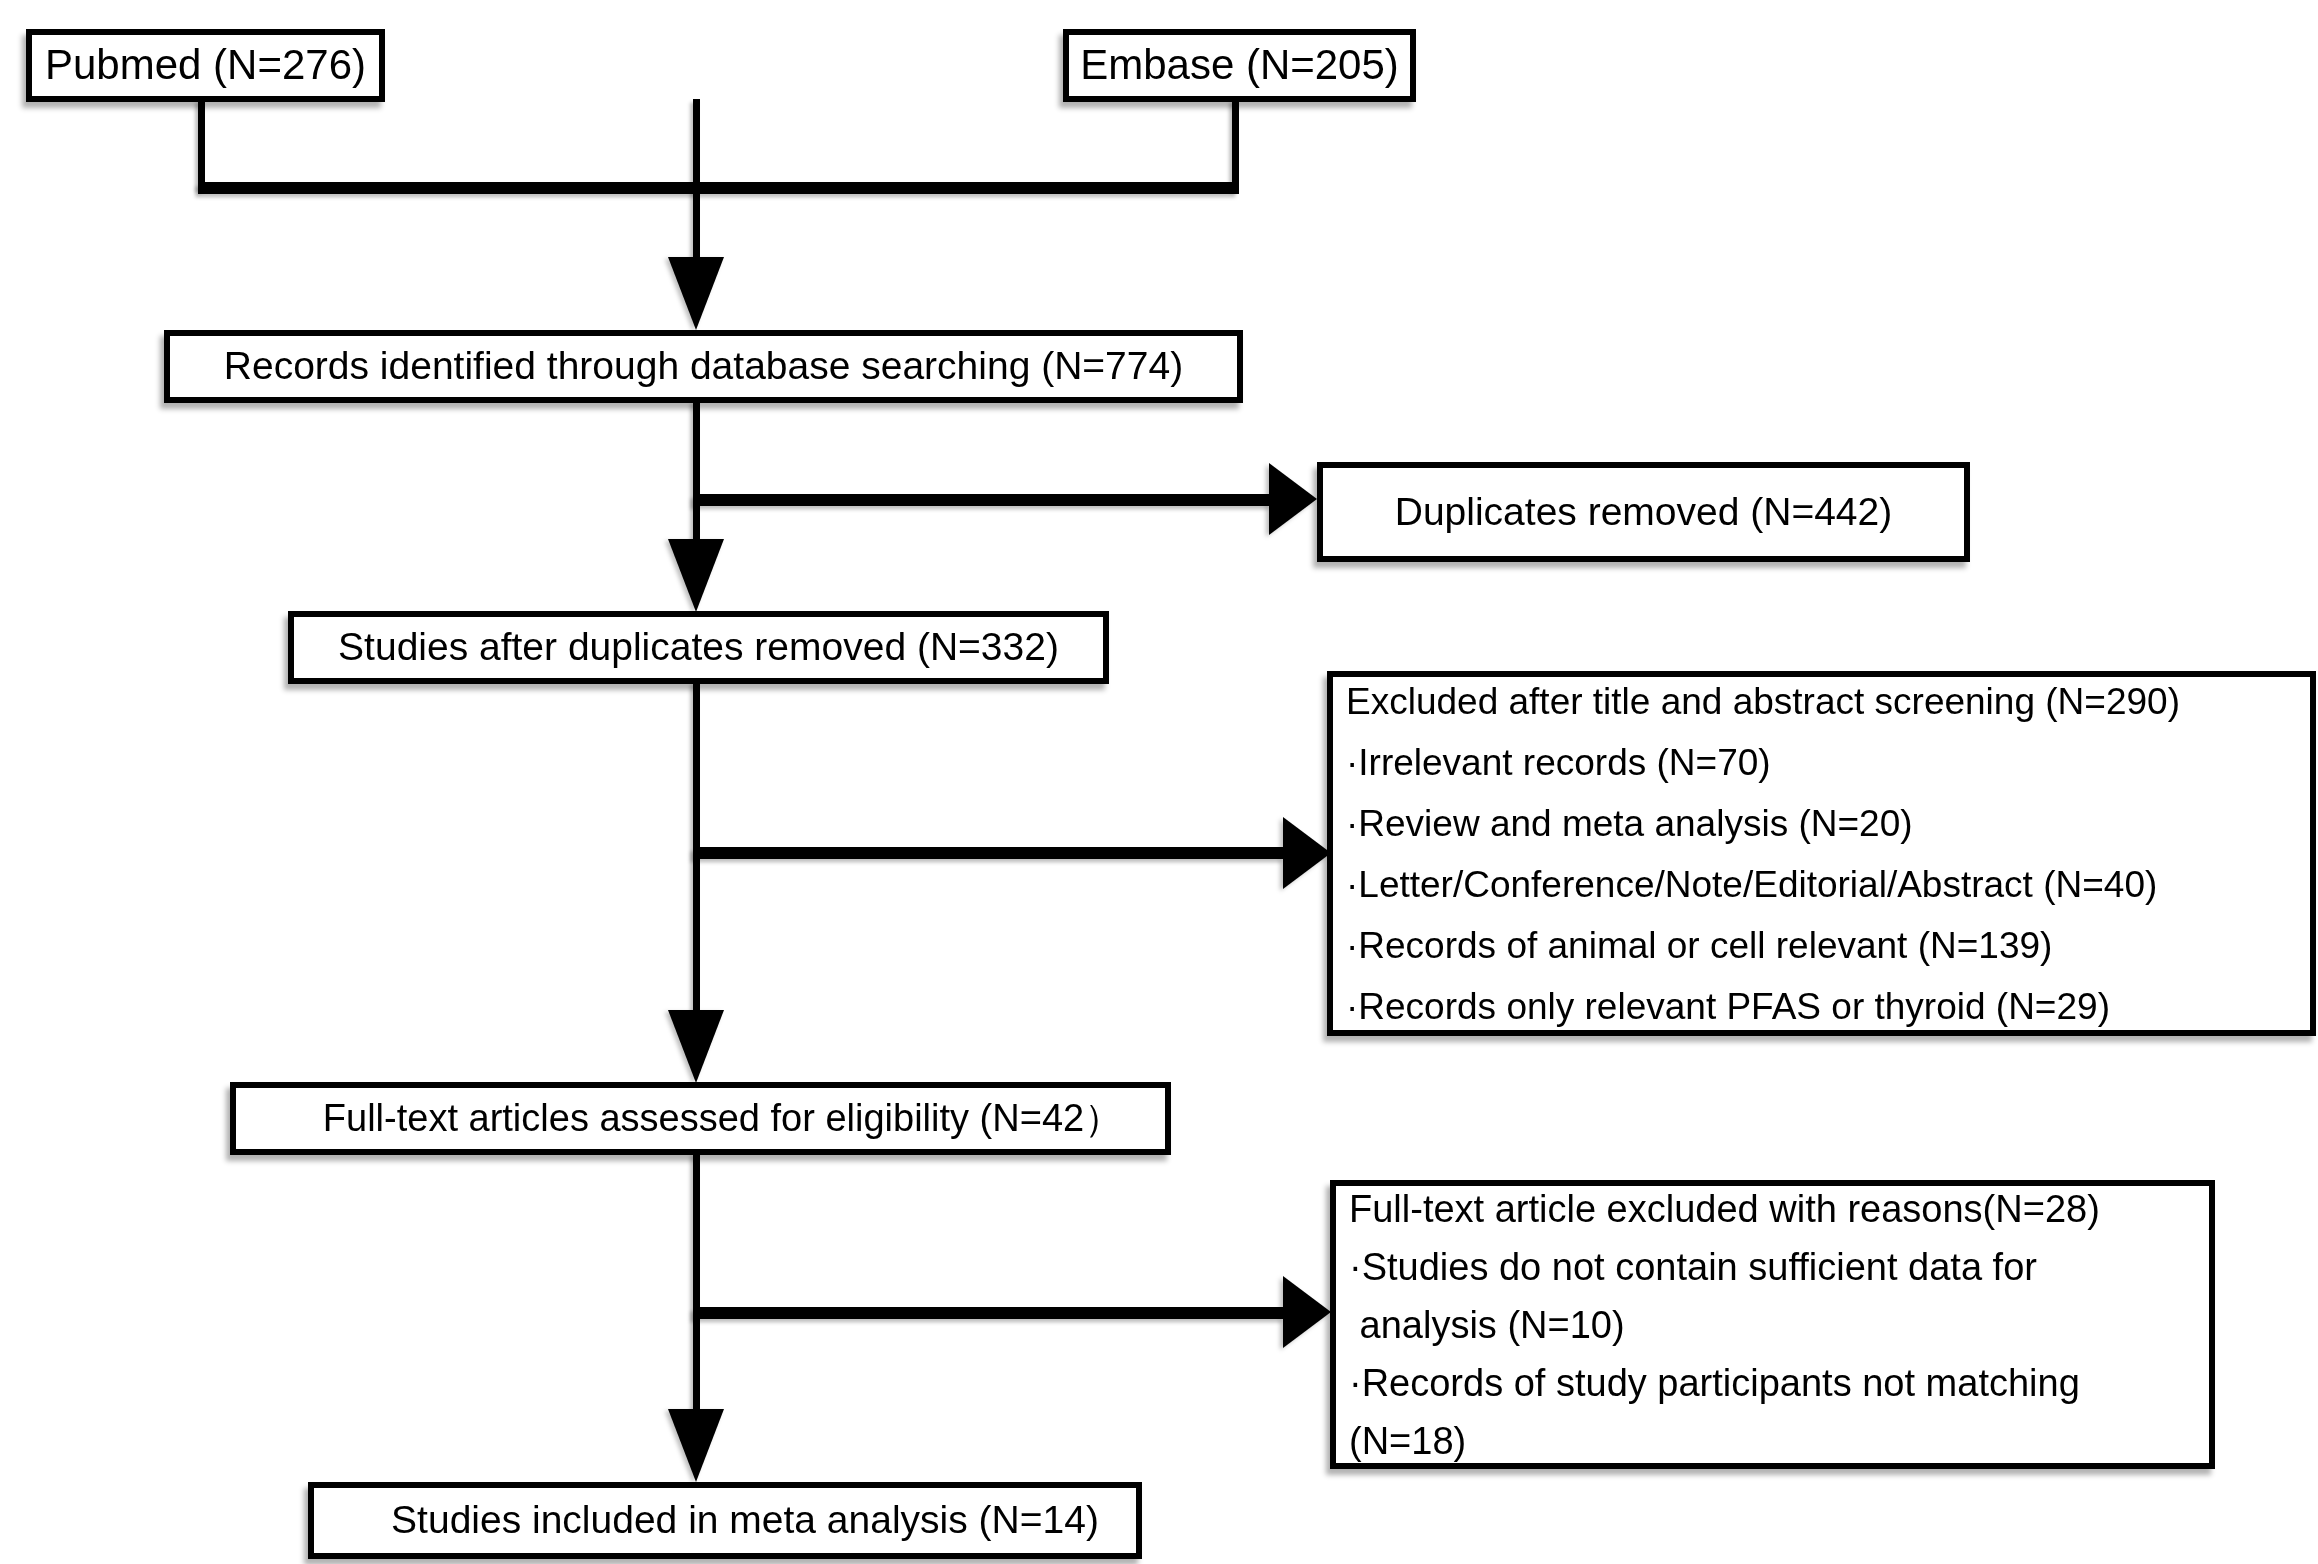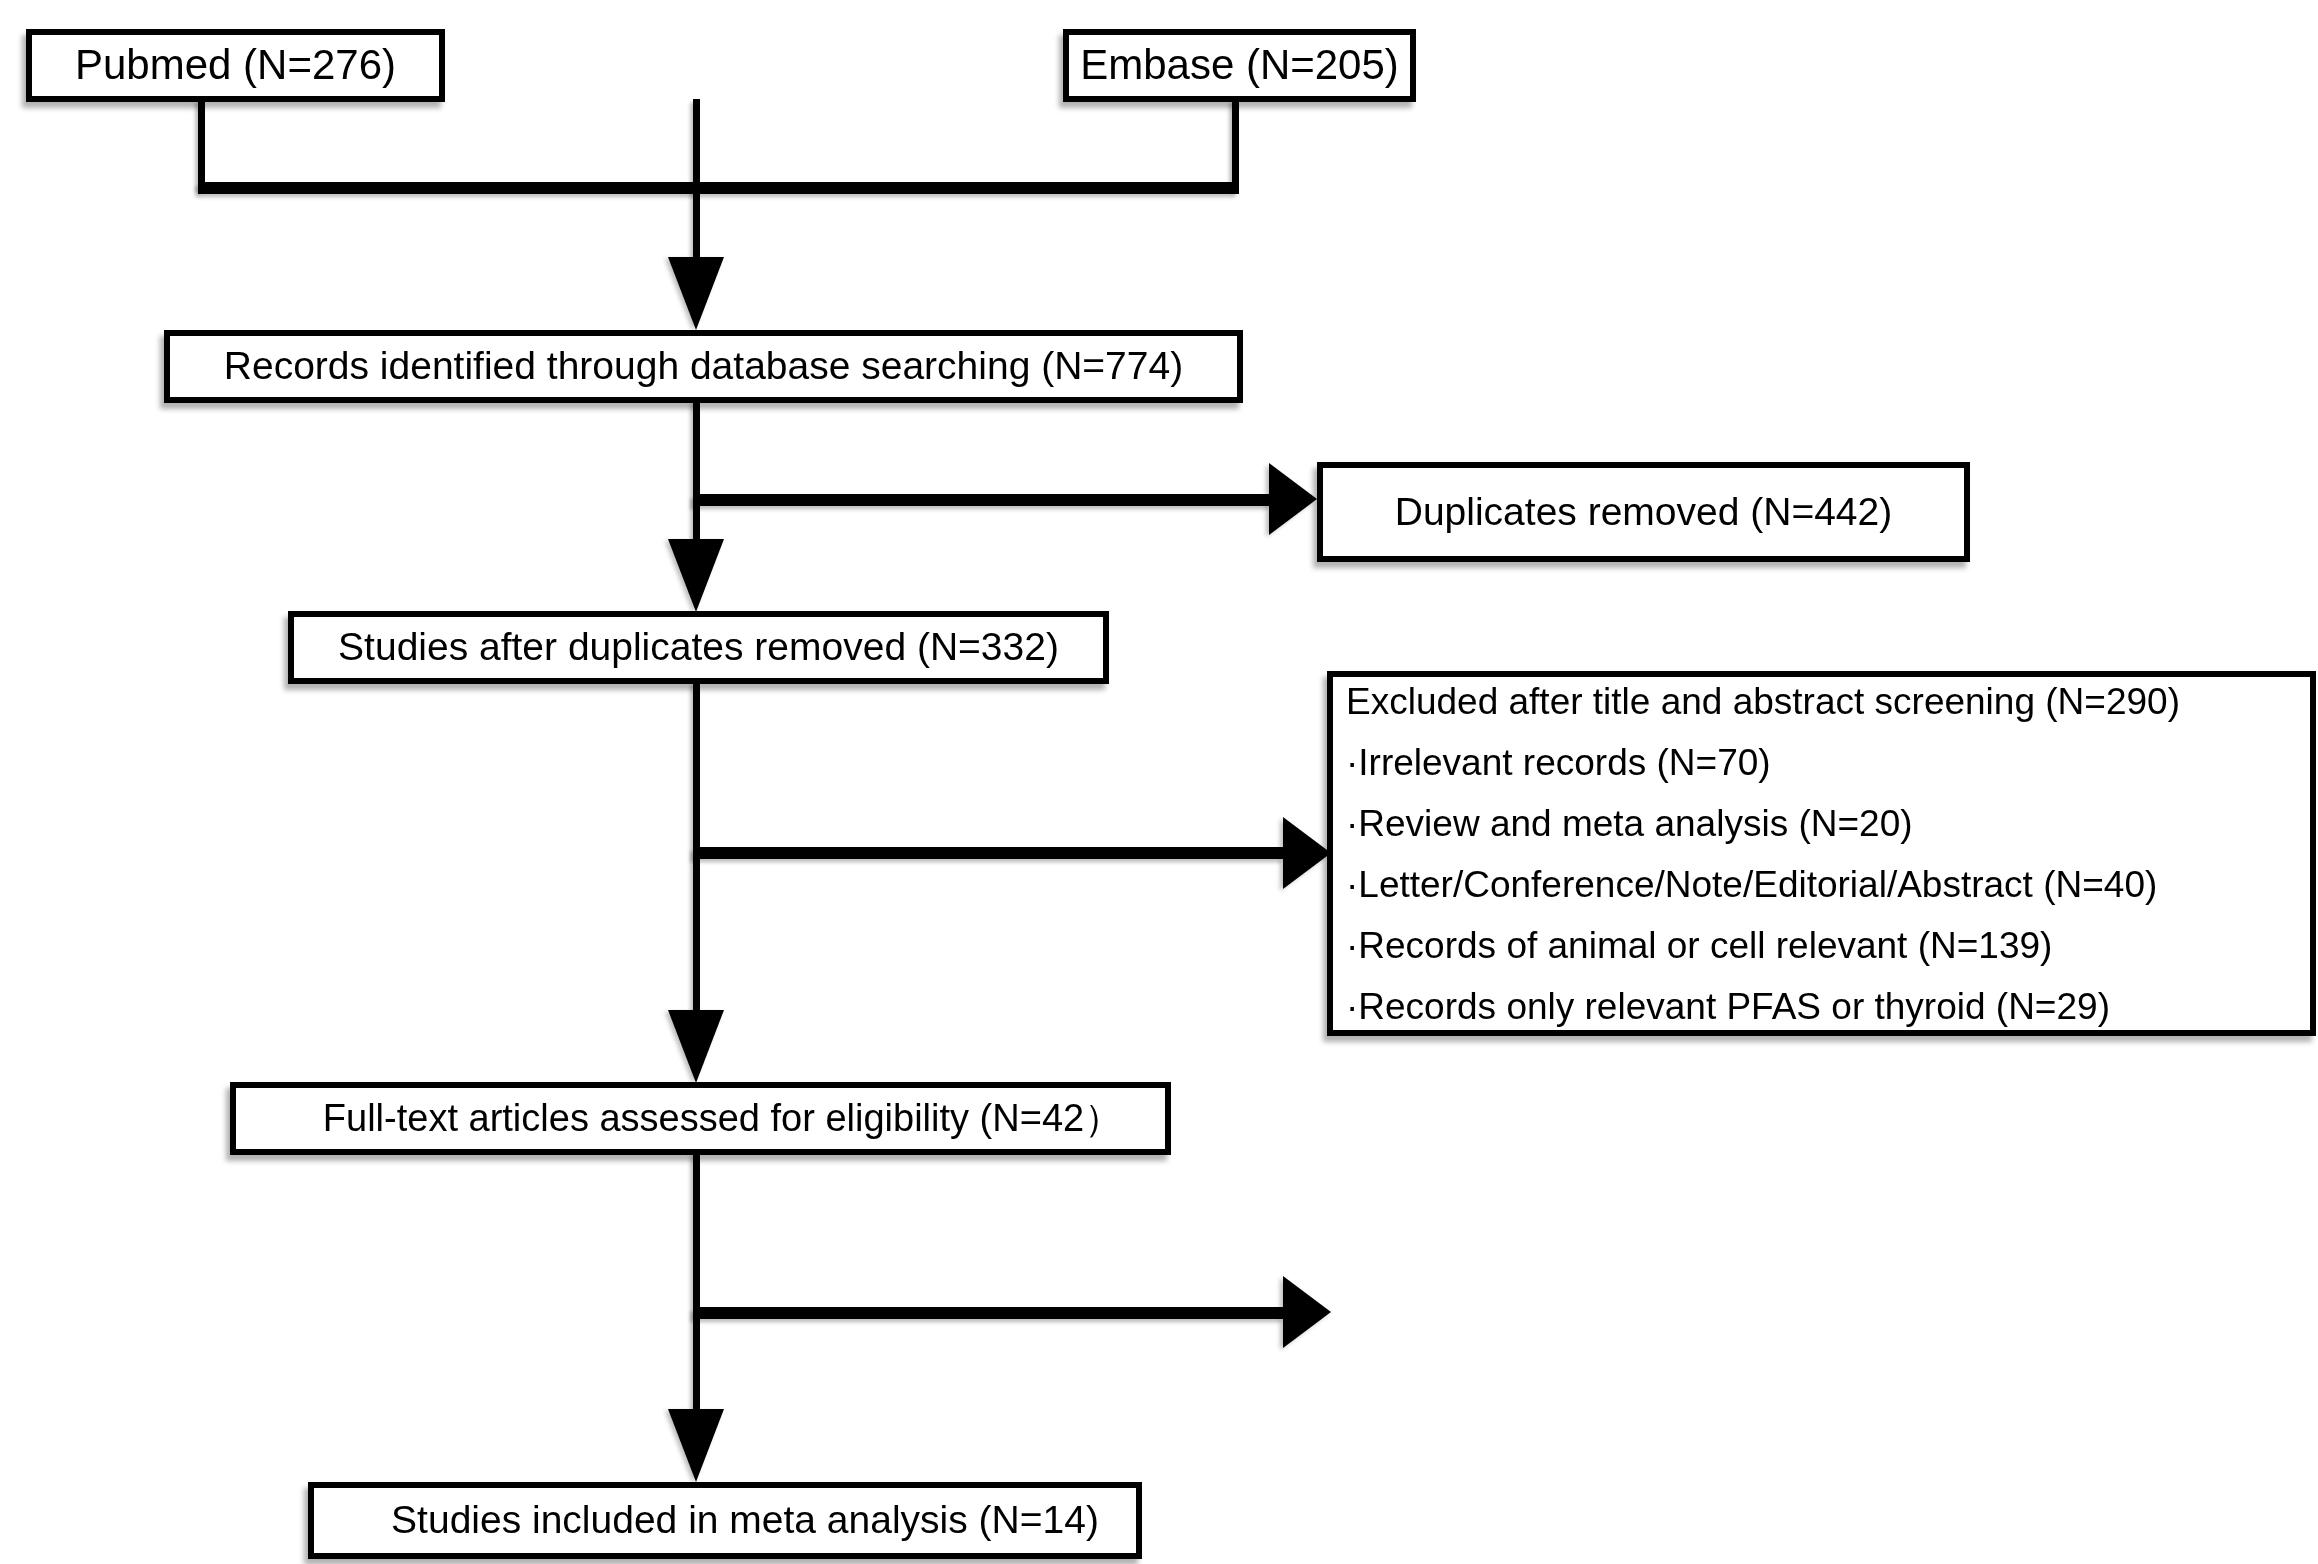--- a/index.html
+++ b/index.html
@@ -26,21 +26,21 @@
   }
   .box.multi{
     flex-direction:column;
     align-items:flex-start;
     justify-content:center;
     padding:5.8px 13px;
   }
   .box.multi .line{white-space:pre;}
 
   
-  #box-pubmed   {left:26px;   top:29px;   width:419px;  height:73px; font-size:42px;}
+  #box-pubmed   {left:26px;   top:29px;   width:359px;  height:73px; font-size:42px;}
   #box-wos      {left:455px;  top:29px;   width:483px;  height:73px; font-size:42px;}
   #box-embase   {left:1063px; top:29px;   width:353px;  height:73px; font-size:42px;}
   #box-records  {left:164px;  top:330px;  width:1079px; height:73px;}
   #box-dup      {left:1317px; top:462px;  width:653px;  height:100px;}
   #box-afterdup {left:288px;  top:611px;  width:821px; height:73px;}
   #box-excluded {left:1327px; top:671px;  width:989px; height:365px; font-size:37px;}
   #box-excluded .line{line-height:61px;}
   #box-fulltext {left:230px;  top:1082px; width:941px; height:73px; font-size:38px;padding-left:44px;}
   #box-ftexcl   {left:1330px; top:1180px; width:885px; height:289px; font-size:38px;}
   #box-ftexcl .line{line-height:58px;}
@@ -135,19 +135,26 @@
 
   <div class="box" id="box-fulltext">
     <span>Full-text articles assessed for eligibility (N=42）</span>
   </div>
 
   <div class="vline" id="v-ft"></div>
   <div class="hline" id="h-ftexc"></div>
   <div class="arr-right" id="a-ftexc"></div>
   <div class="arr-down" id="a-included"></div>
 
+  <div class="box multi" id="box-ftexcl">
+    <div class="line">Full-text article excluded with reasons(N=28)</div>
+    <div class="line">·Studies do not contain sufficient data for</div>
+    <div class="line"> analysis (N=10)</div>
+    <div class="line">·Records of study participants not matching</div>
+    <div class="line">(N=18)</div>
+  </div>
 
   <div class="box" id="box-included">
     <span>Studies included in meta analysis (N=14)</span>
   </div>
 
 </div>
 
 
 </body></html>

